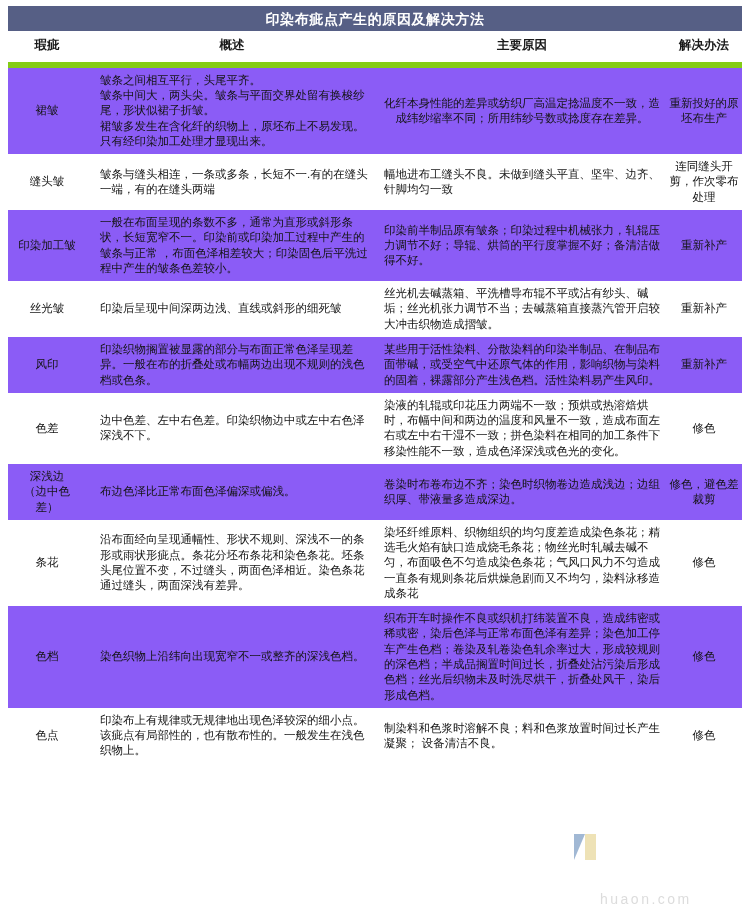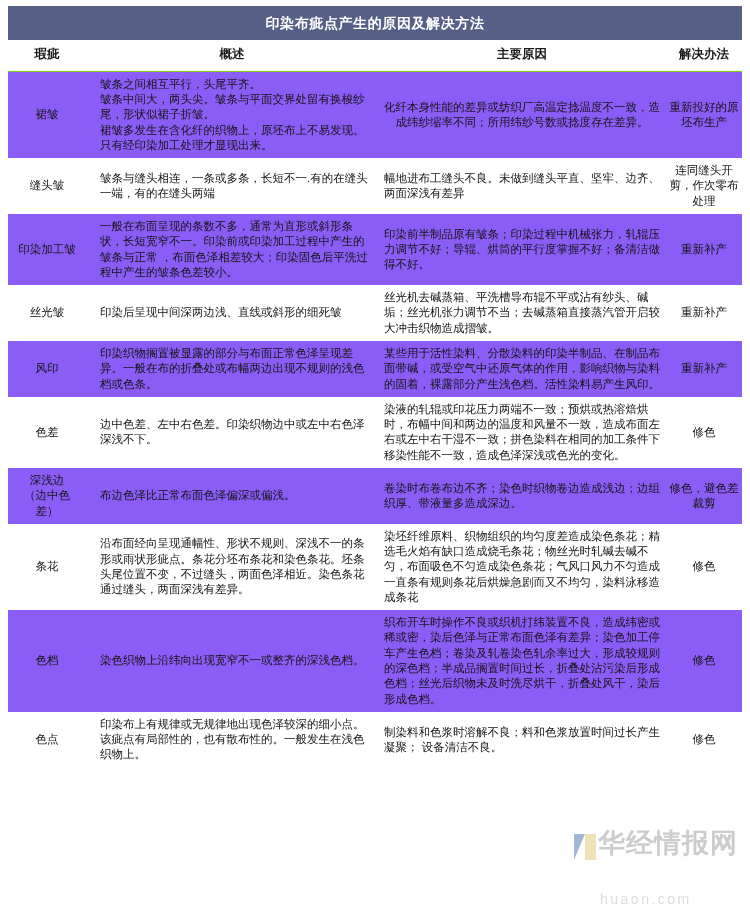--- a/index.html
+++ b/index.html
@@ -20,21 +20,21 @@
     width: 750px;
     height: 908px;
     position: relative;
     box-sizing: border-box;
     background: #ffffff;
   }
 
   
   .title-bar {
     margin: 6px 8px 0 8px;
-    height: 34px;
+    height: 25px;
     background: #565f85;
     display: flex;
     align-items: center;
     justify-content: center;
   }
   .title-bar .title-text {
     color: #ffffff;
     font-size: 14px;
     font-weight: bold;
     letter-spacing: 0.6px;
@@ -54,21 +54,21 @@
   table.grid col.c-cause   { width: 288px; }
   table.grid col.c-fix     { width: 76px; }
 
   thead th {
     font-size: 12.5px;
     font-weight: bold;
     color: #1a1a1a;
     text-align: center;
     padding: 8px 2px 9px 2px;
     background: #ffffff;
-    border-bottom: 1px solid #84cc16;
+    border-bottom: 6px solid #84cc16;
     vertical-align: middle;
     line-height: 1.1;
   }
 
   tbody td {
     font-size: 11.5px;
     line-height: 1.33;
     color: #141414;
     vertical-align: middle;
     padding: 5px 4px;
@@ -182,21 +182,21 @@
           <td class="defect">裙皱</td>
           <td class="desc">皱条之间相互平行，头尾平齐。
 皱条中间大，两头尖。皱条与平面交界处留有换梭纱尾，形状似裙子折皱。
 裙皱多发生在含化纤的织物上，原坯布上不易发现。只有经印染加工处理才显现出来。</td>
           <td class="cause center-par">化纤本身性能的差异或纺织厂高温定捻温度不一致，造成纬纱缩率不同；所用纬纱号数或捻度存在差异。</td>
           <td class="fix">重新投好的原坯布生产</td>
         </tr>
         <tr class="plain">
           <td class="defect">缝头皱</td>
           <td class="desc">皱条与缝头相连，一条或多条，长短不一.有的在缝头一端，有的在缝头两端</td>
-          <td class="cause">幅地进布工缝头不良。未做到缝头平直、坚牢、边齐、两面深浅有差异</td>
+          <td class="cause">幅地进布工缝头不良。未做到缝头平直、坚牢、边齐、针脚均匀一致</td>
           <td class="fix">连同缝头开剪，作次零布处理</td>
         </tr>
         <tr class="shade">
           <td class="defect">印染加工皱</td>
           <td class="desc">一般在布面呈现的条数不多，通常为直形或斜形条状，长短宽窄不一。印染前或印染加工过程中产生的皱条与正常 ，布面色泽相差较大；印染固色后平洗过程中产生的皱条色差较小。</td>
           <td class="cause">印染前半制品原有皱条；印染过程中机械张力，轧辊压力调节不好；导辊、烘筒的平行度掌握不好；备清洁做得不好。</td>
           <td class="fix">重新补产</td>
         </tr>
         <tr class="plain">
           <td class="defect">丝光皱</td>
@@ -243,18 +243,17 @@
           <td class="fix">修色</td>
         </tr>
       </tbody>
   </table>
 
   <div class="watermark">
     <span class="wm-mark">
       <span class="blade-a"></span>
       <span class="blade-b"></span>
     </span>
-    <span class="wm-name">华经情报网</span>
     <span class="wm-url">huaon.com</span>
   </div>
 
 
 </div>
 
 </body></html>

